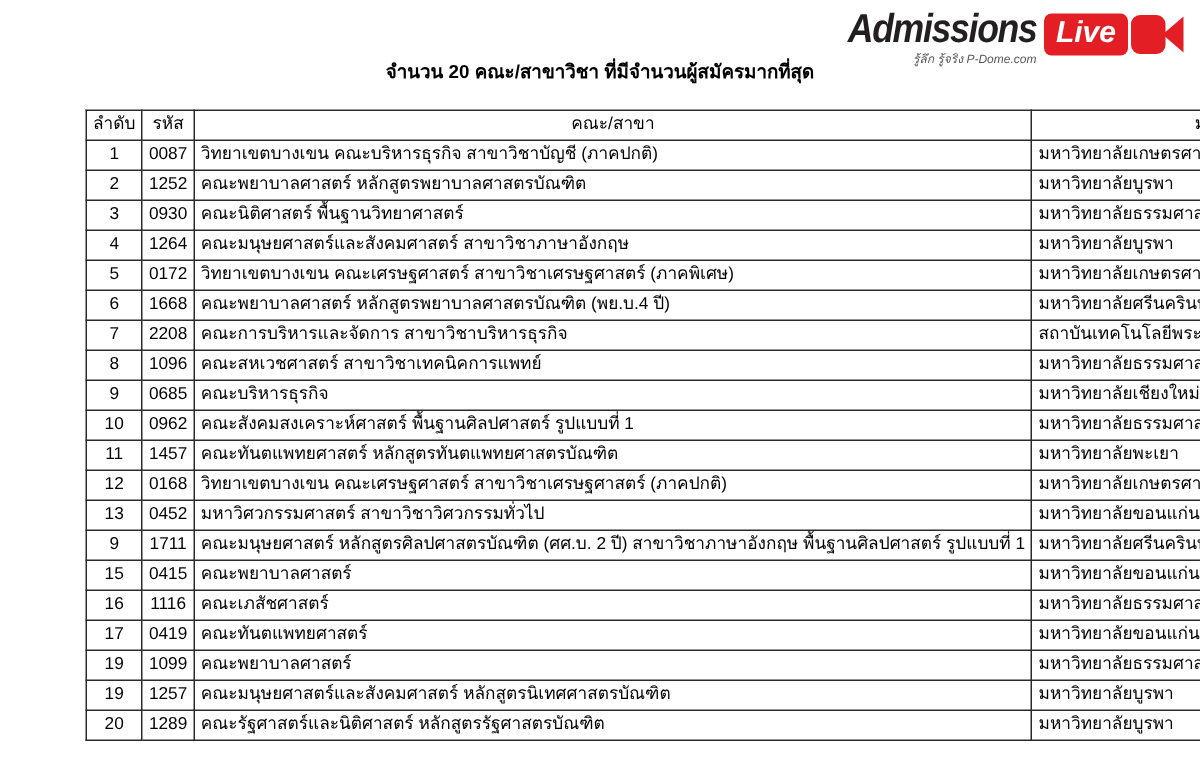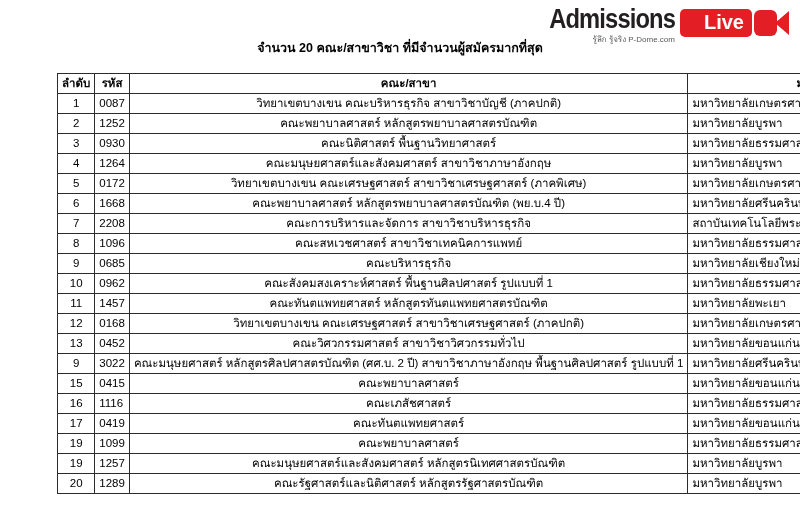--- a/index.html
+++ b/index.html
@@ -6,37 +6,37 @@
   body {
     width:800px; height:514px; background:#ffffff;
     font-family:"Liberation Sans", sans-serif;
     color:#000;
   }
   .page { position:relative; width:800px; height:514px; overflow:hidden; }
 
   
   .logo {
     position:absolute; top:6px; right:10px;
-    display:flex; align-items:center;
+    display:flex; align-items:center;font-style:italic;
   }
   .logo-left { display:flex; flex-direction:column; align-items:flex-end; }
   .brand {
     font-size:27px; font-weight:bold; color:#231f20;
     letter-spacing:-1px; line-height:1;
     transform:scaleX(.88); transform-origin:right center;
     white-space:nowrap;
   }
   .tagline {
     font-size:8px; color:#58595b; margin-top:0;
     white-space:nowrap; text-align:right;
   }
   .live-badge {
     margin-left:5px; margin-bottom:6px;
     background:#e31e24; color:#fff;
-    border-radius:5px; padding:3px 8px 5px 24px;
+    border-radius:5px; padding:3px 8px 5px 8px;
     font-size:20px; font-weight:bold; line-height:1;
     display:flex; align-items:center; justify-content:center;
   }
   .cam { margin-left:2px; margin-bottom:6px; display:inline-flex; }
 
   
   .title {
     position:absolute; top:38px; left:0; width:800px;
     text-align:center; font-size:12.5px; font-weight:bold; color:#000;
   }
@@ -45,24 +45,24 @@
   table.main {
     position:absolute; top:73px; left:57px;
     border-collapse:collapse; table-layout:fixed;
   }
   table.main th, table.main td {
     border:1px solid #2b2b2b;
     font-size:11.5px; line-height:1.2;
     padding:1px 4px; height:17px;
     overflow:hidden; white-space:nowrap;
   }
-  table.main th { font-weight:bold; text-align:center; }
+  table.main th { font-weight:normal; text-align:center; }
   .c0 { width:30px; text-align:center; }
-  .c1 { width:33px; text-align:left; }
-  .c2 { width:346px; text-align:center; }
+  .c1 { width:33px; text-align:center; }
+  .c2 { width:346px; text-align:left; }
   .c3 { width:168px; text-align:left; }
 </style>
 </head>
 <body>
 
 <div class="page">
 
   <div class="logo">
     <div class="logo-left">
       <div class="brand">Admissions</div>
@@ -159,26 +159,26 @@
         </tr>
         <tr>
           <td class="c0">12</td>
           <td class="c1">0168</td>
           <td class="c2">วิทยาเขตบางเขน คณะเศรษฐศาสตร์ สาขาวิชาเศรษฐศาสตร์ (ภาคปกติ)</td>
           <td class="c3">มหาวิทยาลัยเกษตรศาสตร์</td>
         </tr>
         <tr>
           <td class="c0">13</td>
           <td class="c1">0452</td>
-          <td class="c2">คณะวิศวกรรมศาสตร์ สาขาวิชาวิศวกรรมทั่วไป</td>
+          <td class="c2">มหาวิศวกรรมศาสตร์ สาขาวิชาวิศวกรรมทั่วไป</td>
           <td class="c3">มหาวิทยาลัยขอนแก่น</td>
         </tr>
         <tr>
           <td class="c0">9</td>
-          <td class="c1">3022</td>
+          <td class="c1">1711</td>
           <td class="c2">คณะมนุษยศาสตร์ หลักสูตรศิลปศาสตรบัณฑิต (ศศ.บ. 2 ปี) สาขาวิชาภาษาอังกฤษ พื้นฐานศิลปศาสตร์ รูปแบบที่ 1</td>
           <td class="c3">มหาวิทยาลัยศรีนครินทรวิโรฒ</td>
         </tr>
         <tr>
           <td class="c0">15</td>
           <td class="c1">0415</td>
           <td class="c2">คณะพยาบาลศาสตร์</td>
           <td class="c3">มหาวิทยาลัยขอนแก่น</td>
         </tr>
         <tr>

